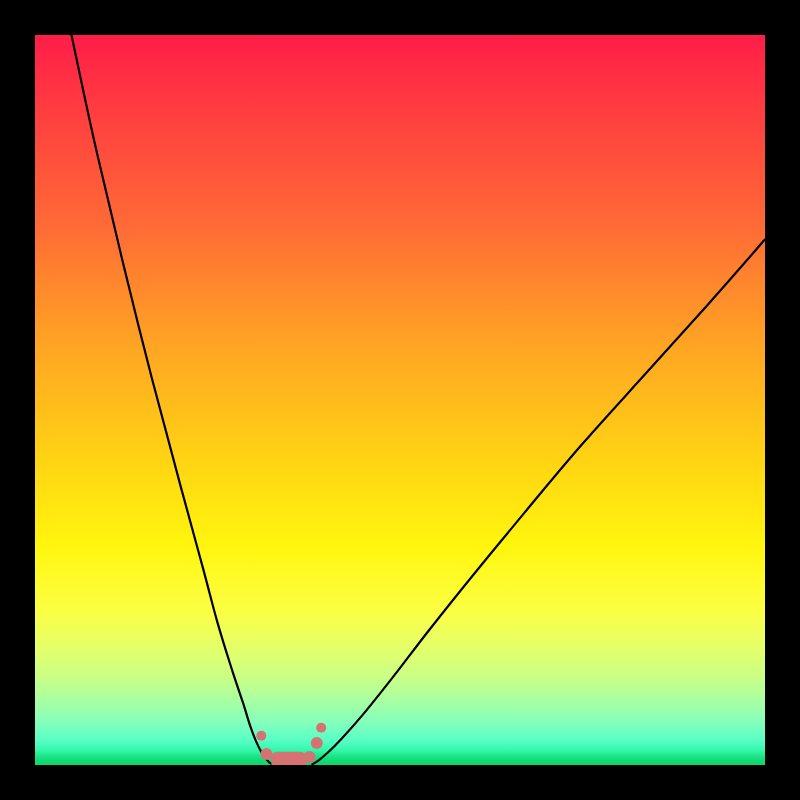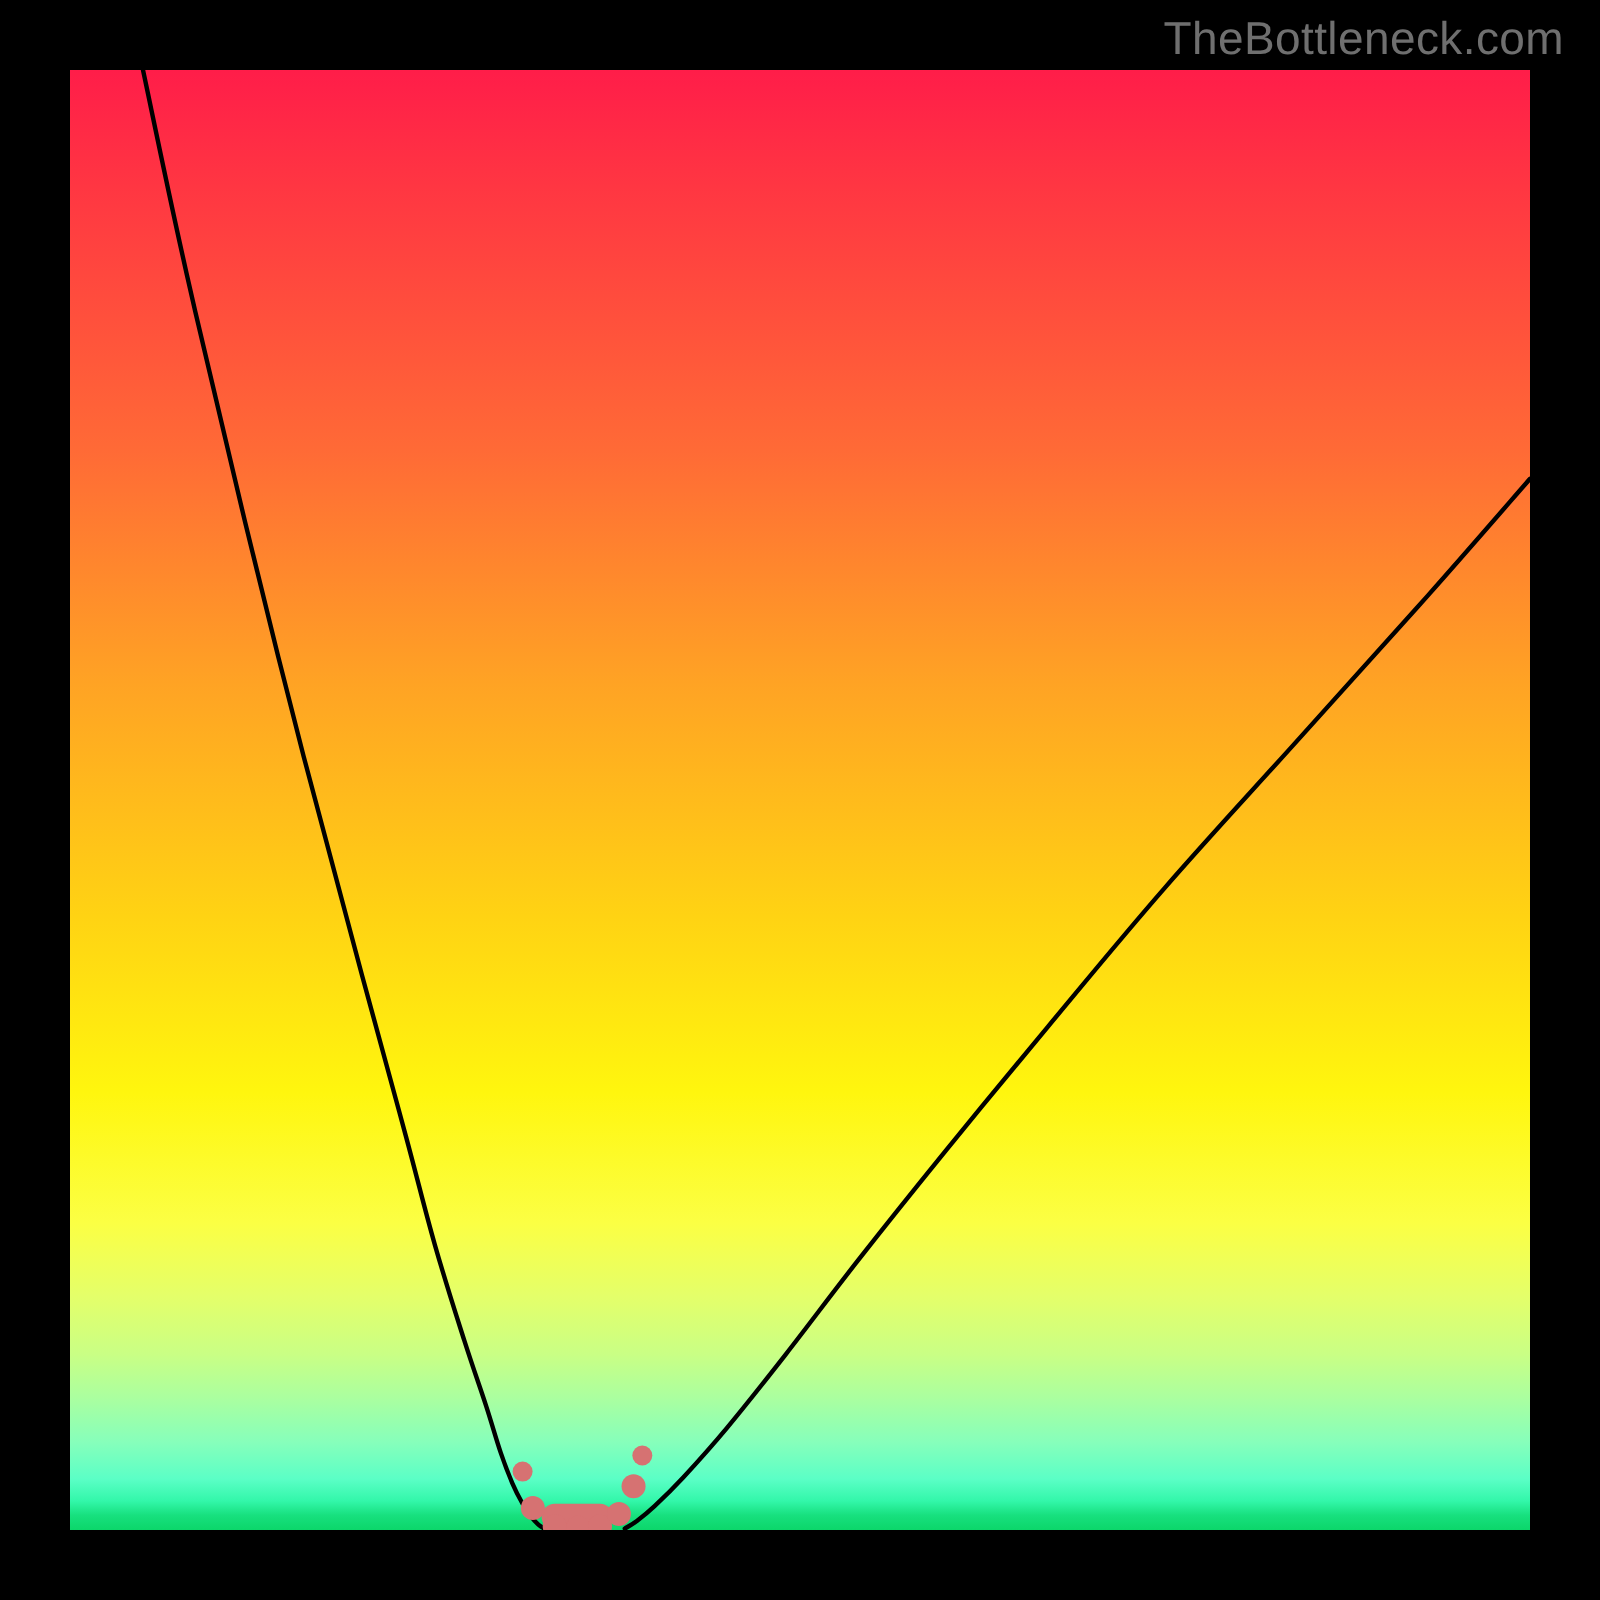--- a/index.html
+++ b/index.html
@@ -60,21 +60,20 @@
     top: 0;
     width: 730px;
     height: 730px;
     overflow: visible;
   }
 </style>
 </head>
 <body>
 
 <div class="stage">
-  <div class="watermark">TheBottleneck.com</div>
 
   <div class="plot">
     <svg class="curves" viewBox="0 0 730 730" preserveAspectRatio="none">
       <g>
         <path fill="none" stroke="#000" stroke-width="2.2" stroke-linecap="round" d="M 36.50 0.00 C 40.44 18.40, 49.20 61.47, 58.40 102.20 C 67.60 142.93, 77.09 182.94, 87.60 226.30 C 98.11 269.66, 106.29 302.37, 116.80 343.10 C 127.31 383.83, 136.80 418.44, 146.00 452.60 C 155.20 486.76, 161.33 508.59, 167.90 532.90 C 174.47 557.21, 177.24 569.25, 182.50 587.65 C 187.76 606.05, 192.50 620.65, 197.10 635.10 C 201.70 649.55, 204.76 657.83, 208.05 667.95 C 211.33 678.07, 212.98 684.35, 215.35 691.31 C 217.72 698.27, 219.22 702.04, 221.19 706.64 C 223.16 711.24, 224.59 713.84, 226.30 716.86 C 228.01 719.88, 229.23 721.52, 230.68 723.43 C 232.13 725.34, 233.15 726.39, 234.33 727.45 C 235.51 728.50, 236.72 728.94, 237.25 729.27"></path>
         <path fill="none" stroke="#000" stroke-width="2.2" stroke-linecap="round" d="M 277.40 729.27 C 278.45 728.61, 280.61 727.59, 283.24 725.62 C 285.87 723.65, 287.80 722.26, 292.00 718.32 C 296.20 714.38, 300.03 710.82, 306.60 703.72 C 313.17 696.62, 319.30 689.94, 328.50 678.90 C 337.70 667.86, 345.87 657.51, 357.70 642.40 C 369.53 627.29, 379.75 613.35, 394.20 594.95 C 408.65 576.55, 420.92 561.22, 438.00 540.20 C 455.08 519.18, 469.39 501.80, 489.10 478.15 C 508.81 454.50, 525.16 434.42, 547.50 408.80 C 569.84 383.18, 589.55 362.08, 613.20 335.80 C 636.85 309.52, 657.88 286.45, 678.90 262.80 C 699.92 239.15, 720.80 214.91, 730.00 204.40"></path>
       </g>
       <g>
           <rect x="235.79" y="716.86" width="35.77" height="13.14" rx="6.57" fill="#d67272"></rect>
           <circle cx="226.30" cy="700.80" r="5" fill="#d67272"></circle>

